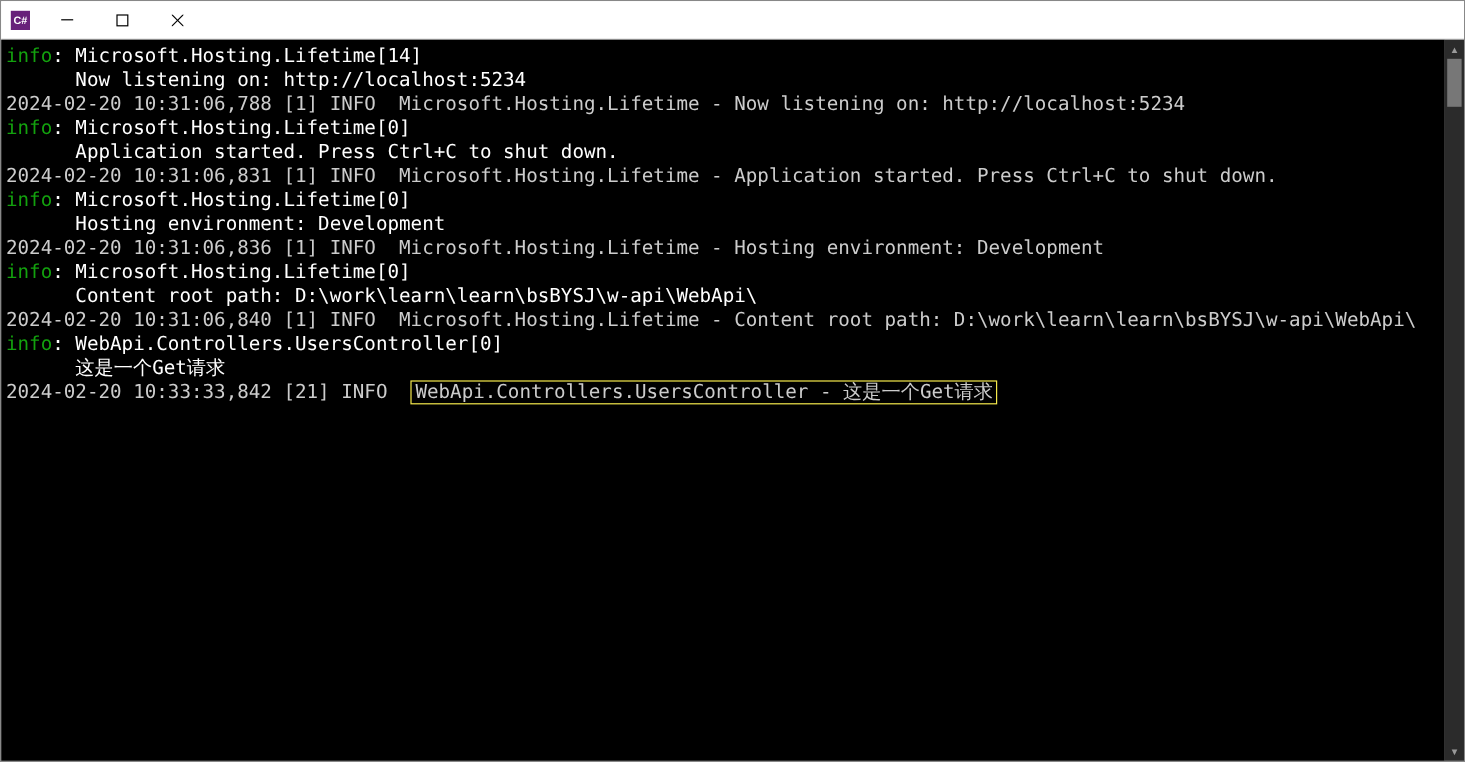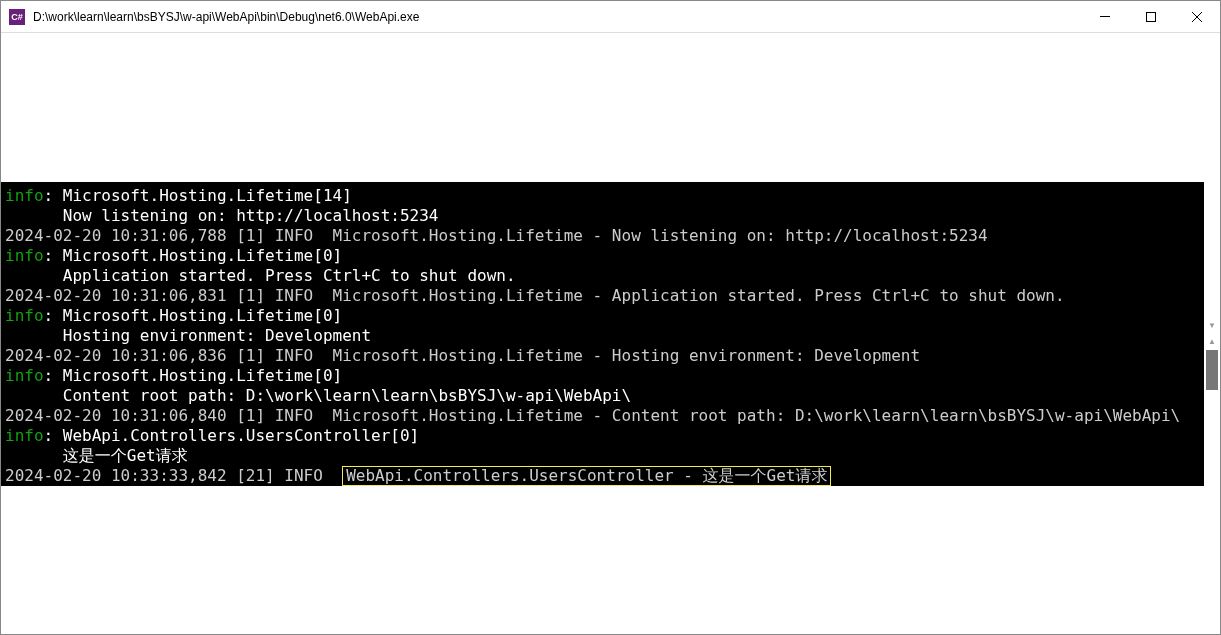--- a/index.html
+++ b/index.html
@@ -61,21 +61,20 @@
       align-items: center;
       justify-content: center;
       font-size: 10px;
       color: #000;
       cursor: pointer;
     }
     .terminal-area {
       flex: 1;
       display: flex;
       min-height: 0;
-      align-items: center;
     }
     .terminal {
       flex: 1;
       background: #000000;
       font-family: "NSimSun", "SimSun", "Consolas", monospace;
       font-size: 16px;
       line-height: 20px;
       color: #cccccc;
       padding: 4px 0 0 4px;
       white-space: pre-wrap;
@@ -121,21 +120,20 @@
     .min-line { width: 10px; height: 1px; background: #000; }
     .max-box { width: 10px; height: 10px; border: 1px solid #000; }
     .close-x svg { display: block; }
   </style>
 </head>
 <body>
 
 <div class="window">
   <div class="titlebar">
     <div class="titlebar-icon">C#</div>
-    <div class="titlebar-title">D:\work\learn\learn\bsBYSJ\w-api\WebApi\bin\Debug\net6.0\WebApi.exe</div>
     <div class="titlebar-buttons">
       <div class="titlebar-btn">
         <div class="min-line"></div>
       </div>
       <div class="titlebar-btn">
         <div class="max-box"></div>
       </div>
       <div class="titlebar-btn close close-x">
         <svg width="10" height="10" viewBox="0 0 10 10">
           <line x1="0" y1="0" x2="10" y2="10" stroke="#000" stroke-width="1"></line>

